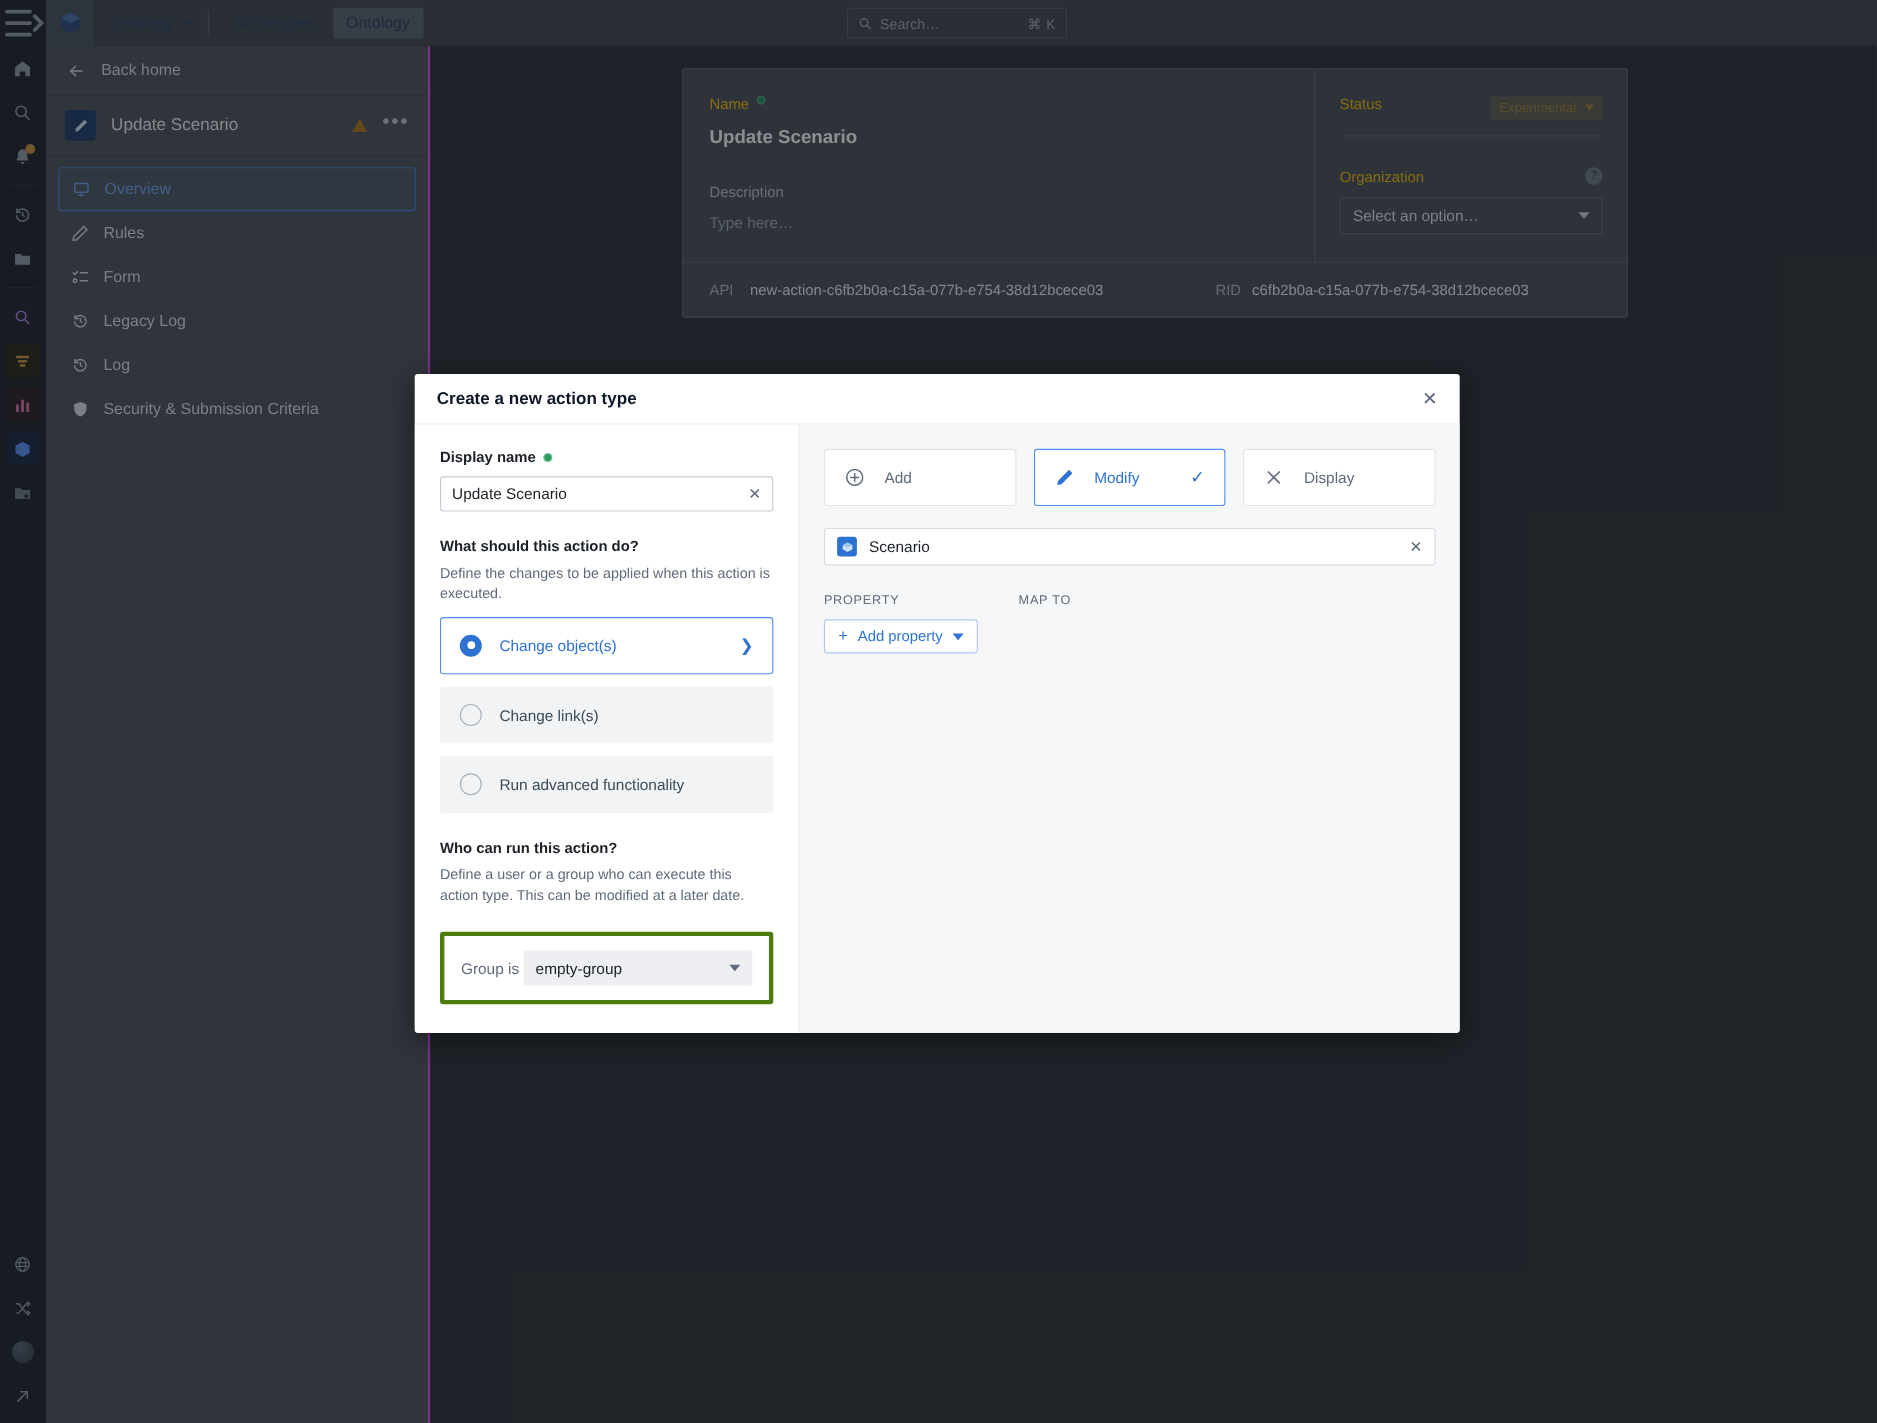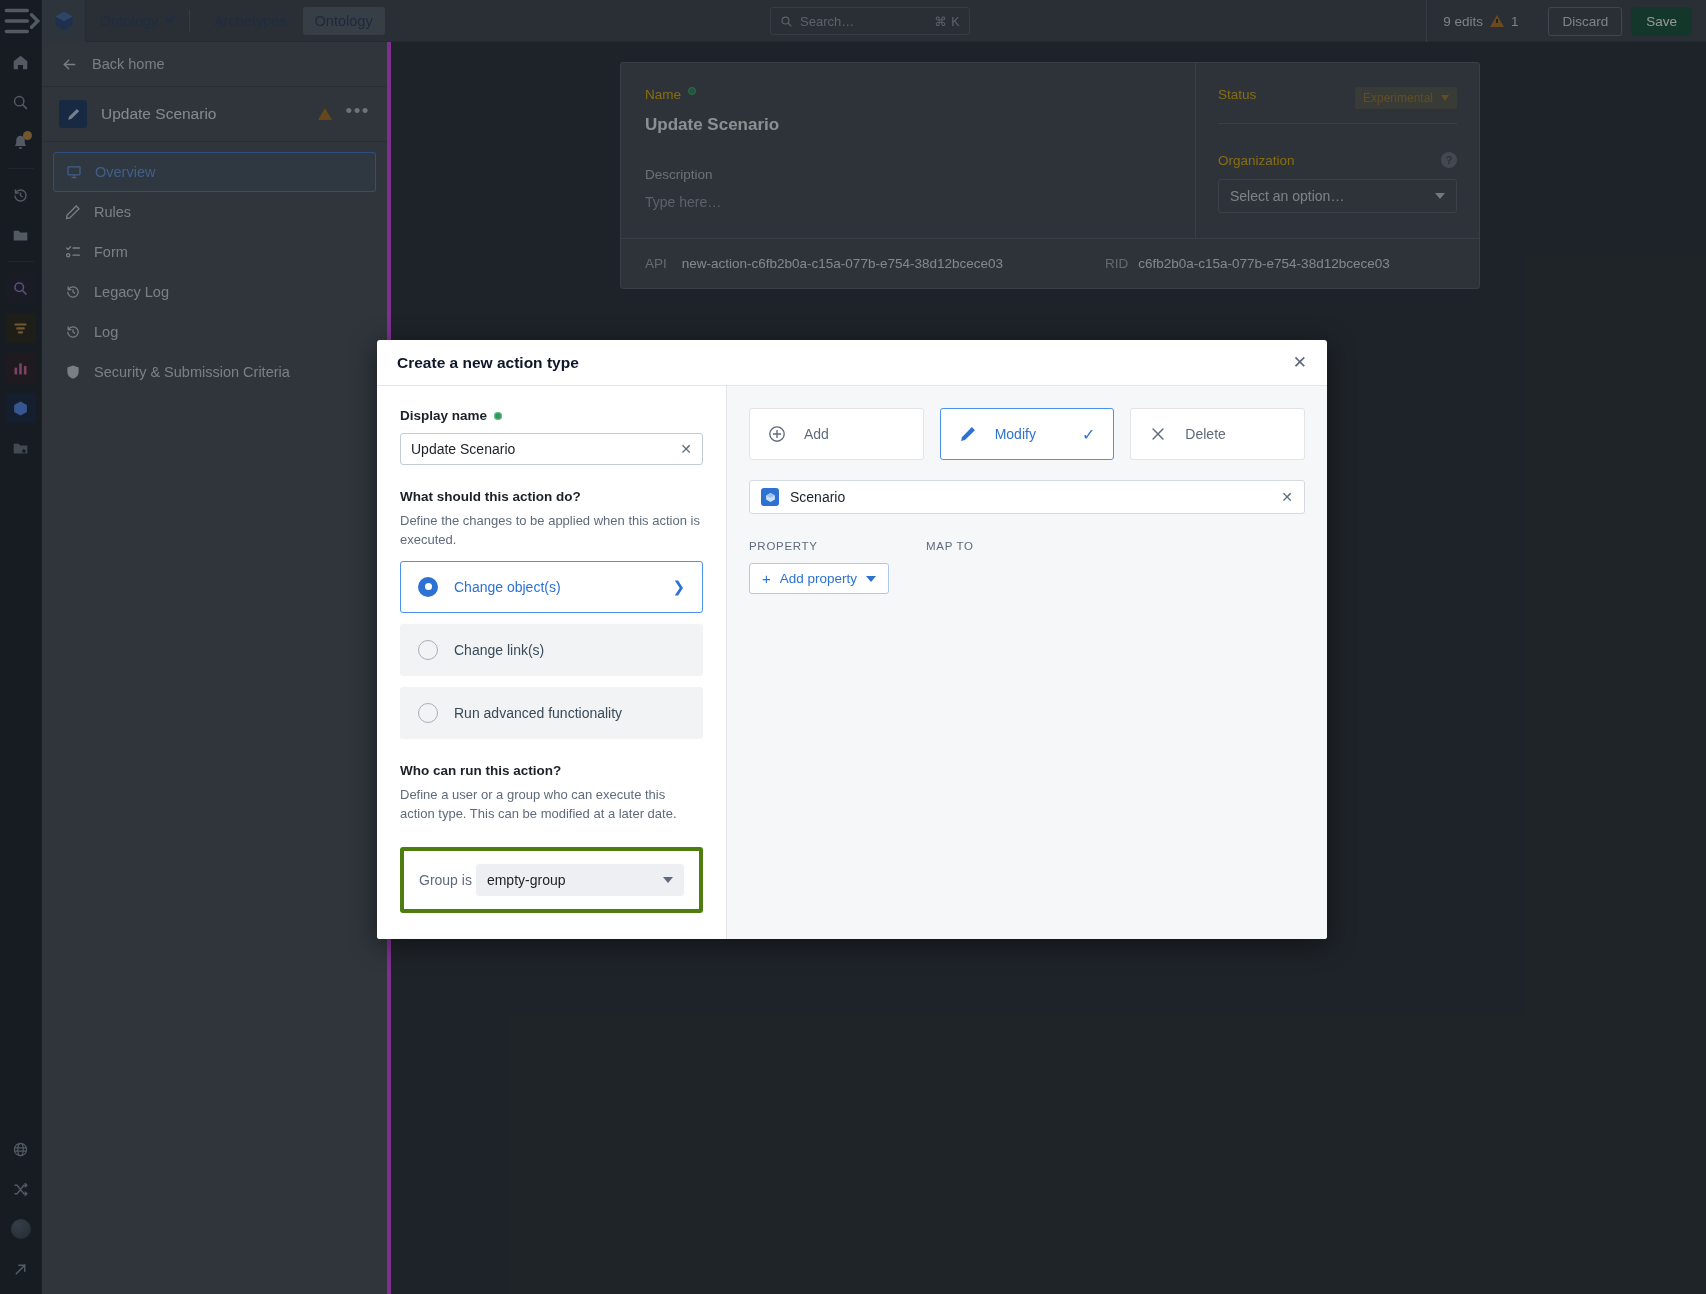--- a/index.html
+++ b/index.html
@@ -68,21 +68,21 @@
   .warn-tri { width:0;height:0;border-left:7px solid transparent;border-right:7px solid transparent;
     border-bottom:12px solid #b5761f; position:relative; }
   .warn-tri::after{content:"";position:absolute;left:-1px;top:4px;width:2px;height:4px;background:#2b2f36;}
   .btn-discard { margin-left:14px; padding:6px 13px; font-size:13.5px; color:#d8dbe0;
     border:1px solid #6a707a; border-radius:3px; background:transparent; }
   .btn-save { margin-left:9px; margin-right:14px; padding:7px 15px; font-size:13.5px;
     color:#fff; background:#17543a; border-radius:3px; border:none; }
 
   
   .leftpanel { position:absolute; left:42px; top:42px; width:349px; bottom:0;
-    background:#4a4f57; border-right:4px solid #d946ef; }
+    background:#4a4f57; border-right:2px solid #d946ef; }
   .back-home { height:45px; display:flex; align-items:center; gap:14px; padding-left:19px;
     color:#cfd3d9; font-size:14.5px; border-bottom:1px solid #3d424a; }
   .back-home svg { width:17px; height:17px; }
   .entity-row { height:55px; display:flex; align-items:center; padding:0 17px; gap:14px;
     border-bottom:1px solid #3d424a; }
   .entity-ico { width:28px;height:28px;background:#1f3a66;border-radius:3px;
     display:flex;align-items:center;justify-content:center;color:#cdd8ea;}
   .entity-ico svg{width:15px;height:15px;}
   .entity-name { flex:1; color:#e4e7eb; font-size:15.5px; }
   .warn-tri2 { width:0;height:0;border-left:7px solid transparent;border-right:7px solid transparent;
@@ -328,29 +328,20 @@
 
       <div class="search-wrap">
         <svg viewBox="0 0 20 20" fill="none" stroke="currentColor" stroke-width="1.8">
           <circle cx="8.5" cy="8.5" r="5.3"></circle>
             <path d="M12.5 12.5L17.5 17.5"></path>
           </svg>
         <span class="search-ph">Search…</span>
         <span class="kbd">⌘ K</span>
       </div>
 
-      <div class="top-right">
-        <div class="edits-grp">
-          <span>9 edits</span>
-          <span class="warn-tri"></span>
-          <span>1</span>
-        </div>
-        <button class="btn-discard">Discard</button>
-        <button class="btn-save">Save</button>
-      </div>
     </div>
 
     <div class="leftpanel">
       <div class="back-home">
         <svg viewBox="0 0 20 20" fill="none" stroke="currentColor" stroke-width="1.6" stroke-linecap="round">
           <path d="M16 10H4"></path>
             <path d="M9 5l-5 5 5 5"></path>
           </svg>
         <span>Back home</span>
       </div>
@@ -524,21 +515,21 @@
             </span>
             <span class="slabel">Modify</span>
             <span class="check">✓</span>
           </div>
           <div class="seg">
             <span class="sico">
               <svg viewBox="0 0 20 20" fill="none" stroke="currentColor" stroke-width="1.6" stroke-linecap="round">
                 <path d="M4.5 4.5l11 11M15.5 4.5l-11 11"></path>
                 </svg>
             </span>
-            <span class="slabel">Delete</span>
+            <span class="slabel">Display</span>
           </div>
         </div>
 
         <div class="obj-input">
           <span class="obj-ico">
             <svg viewBox="0 0 20 20" fill="currentColor">
                 <path d="M10 2L18 6.5v7L10 18 2 13.5v-7z"></path>
               <path d="M10 2L18 6.5 10 11 2 6.5z" fill="#9cc2f2"></path>
               </svg>
           </span>

